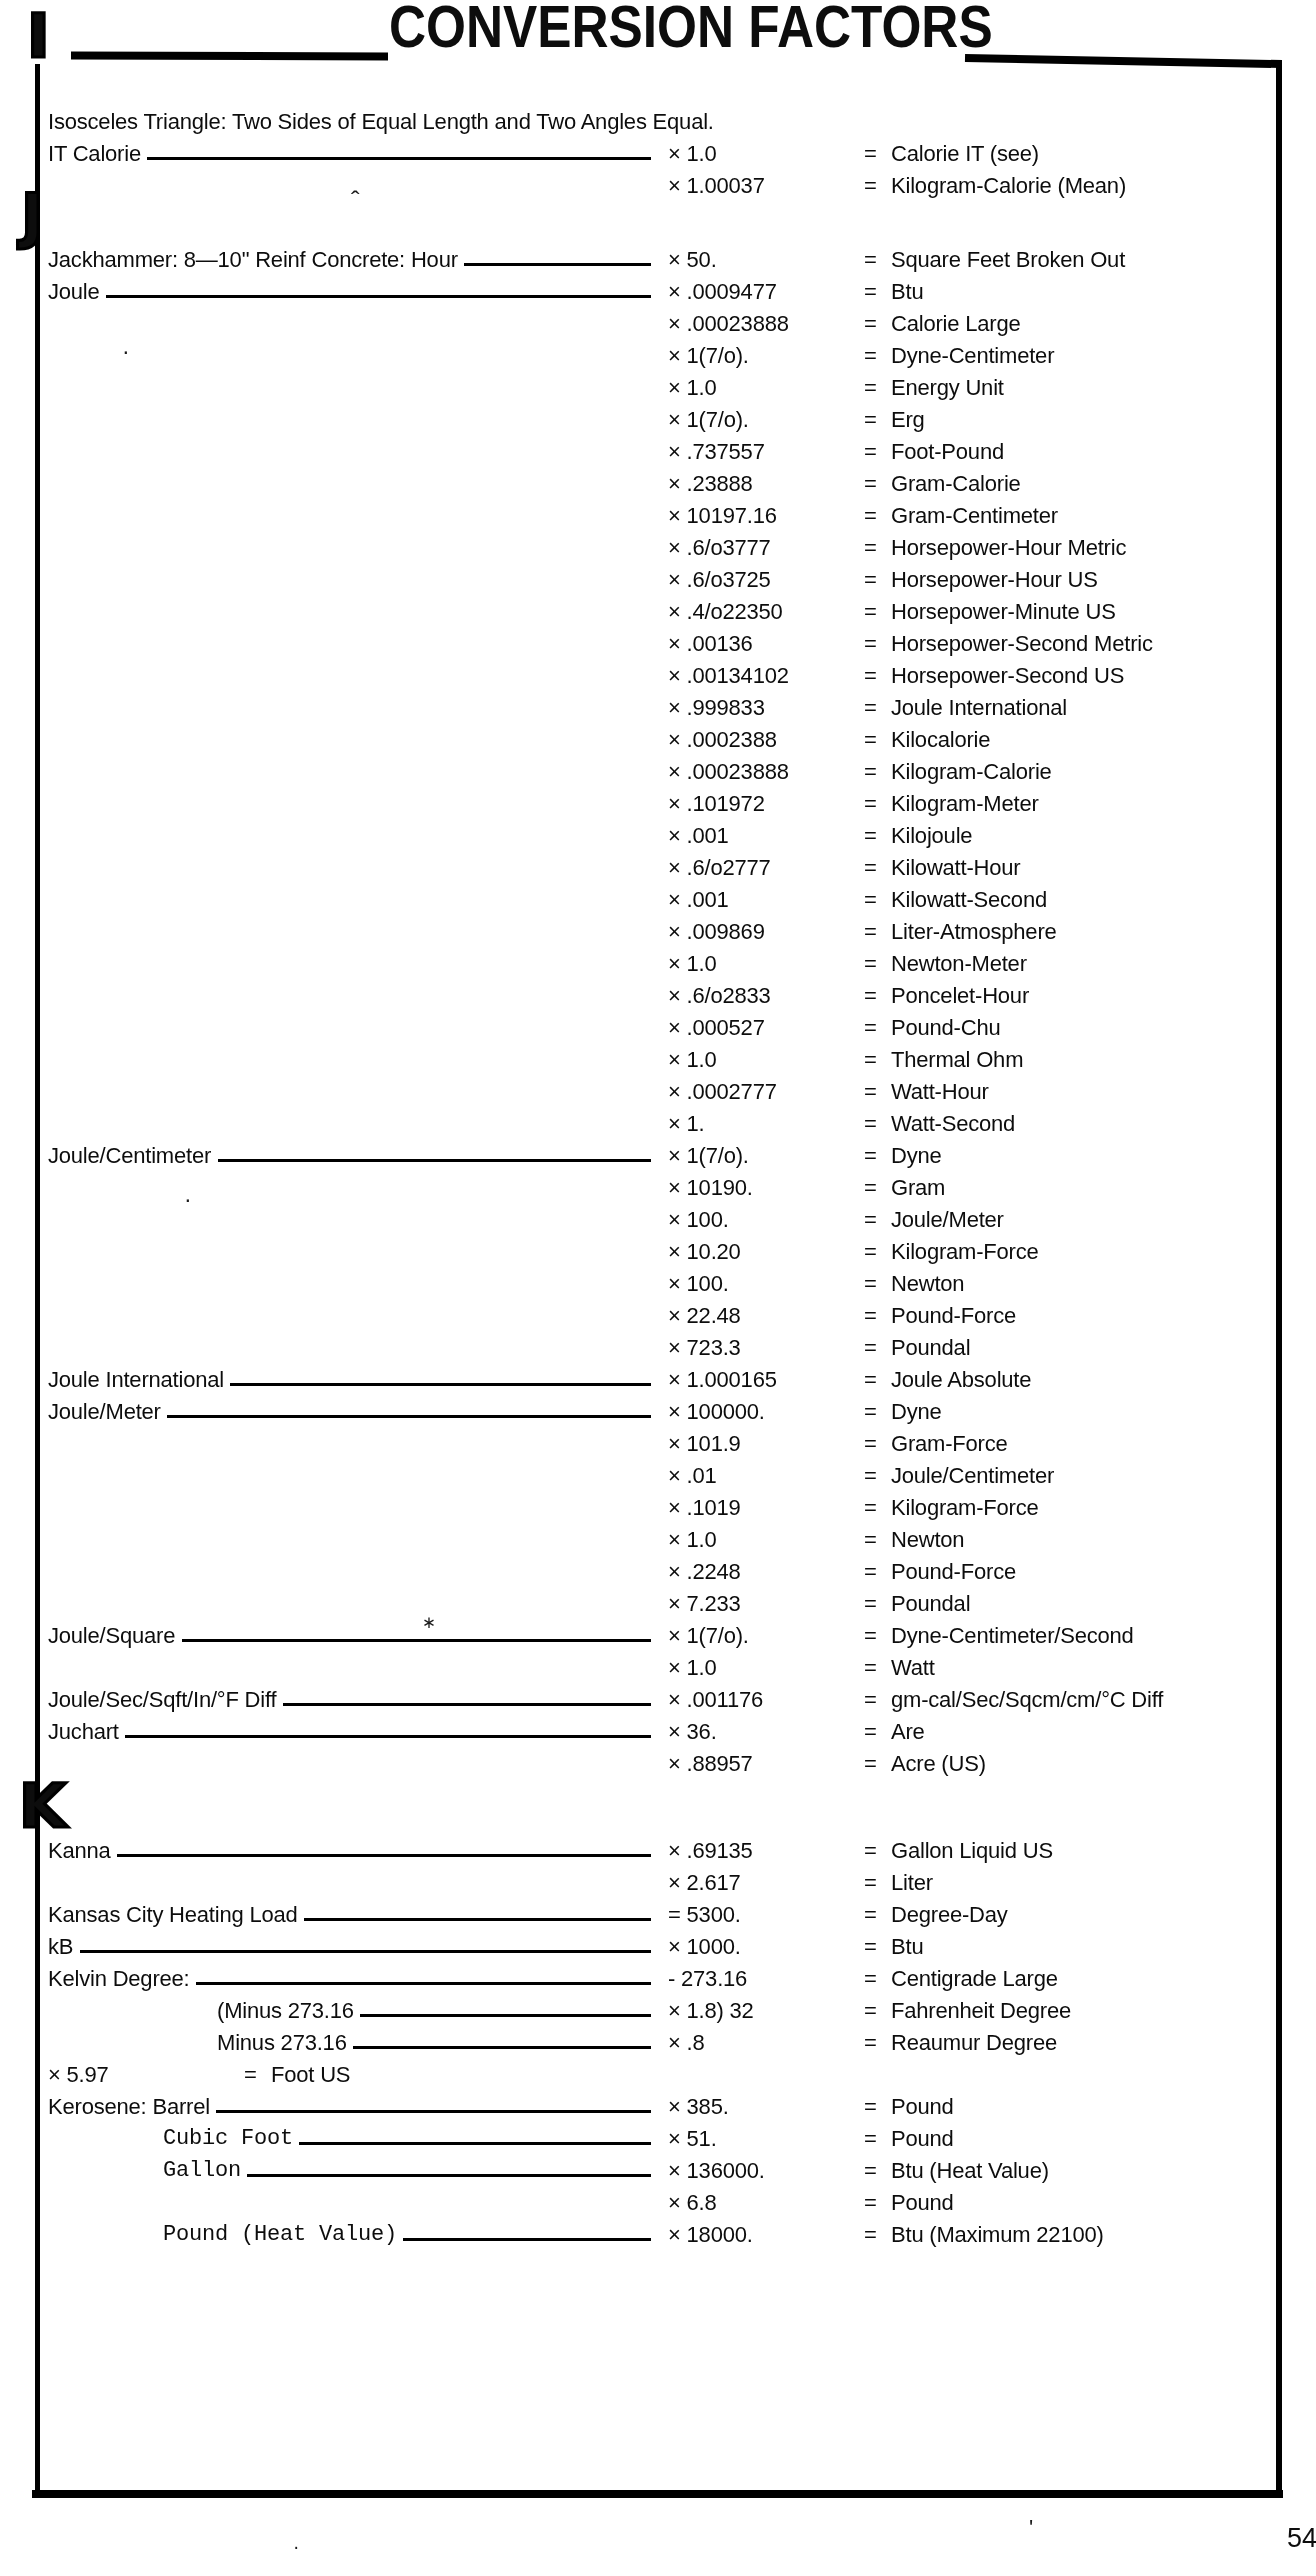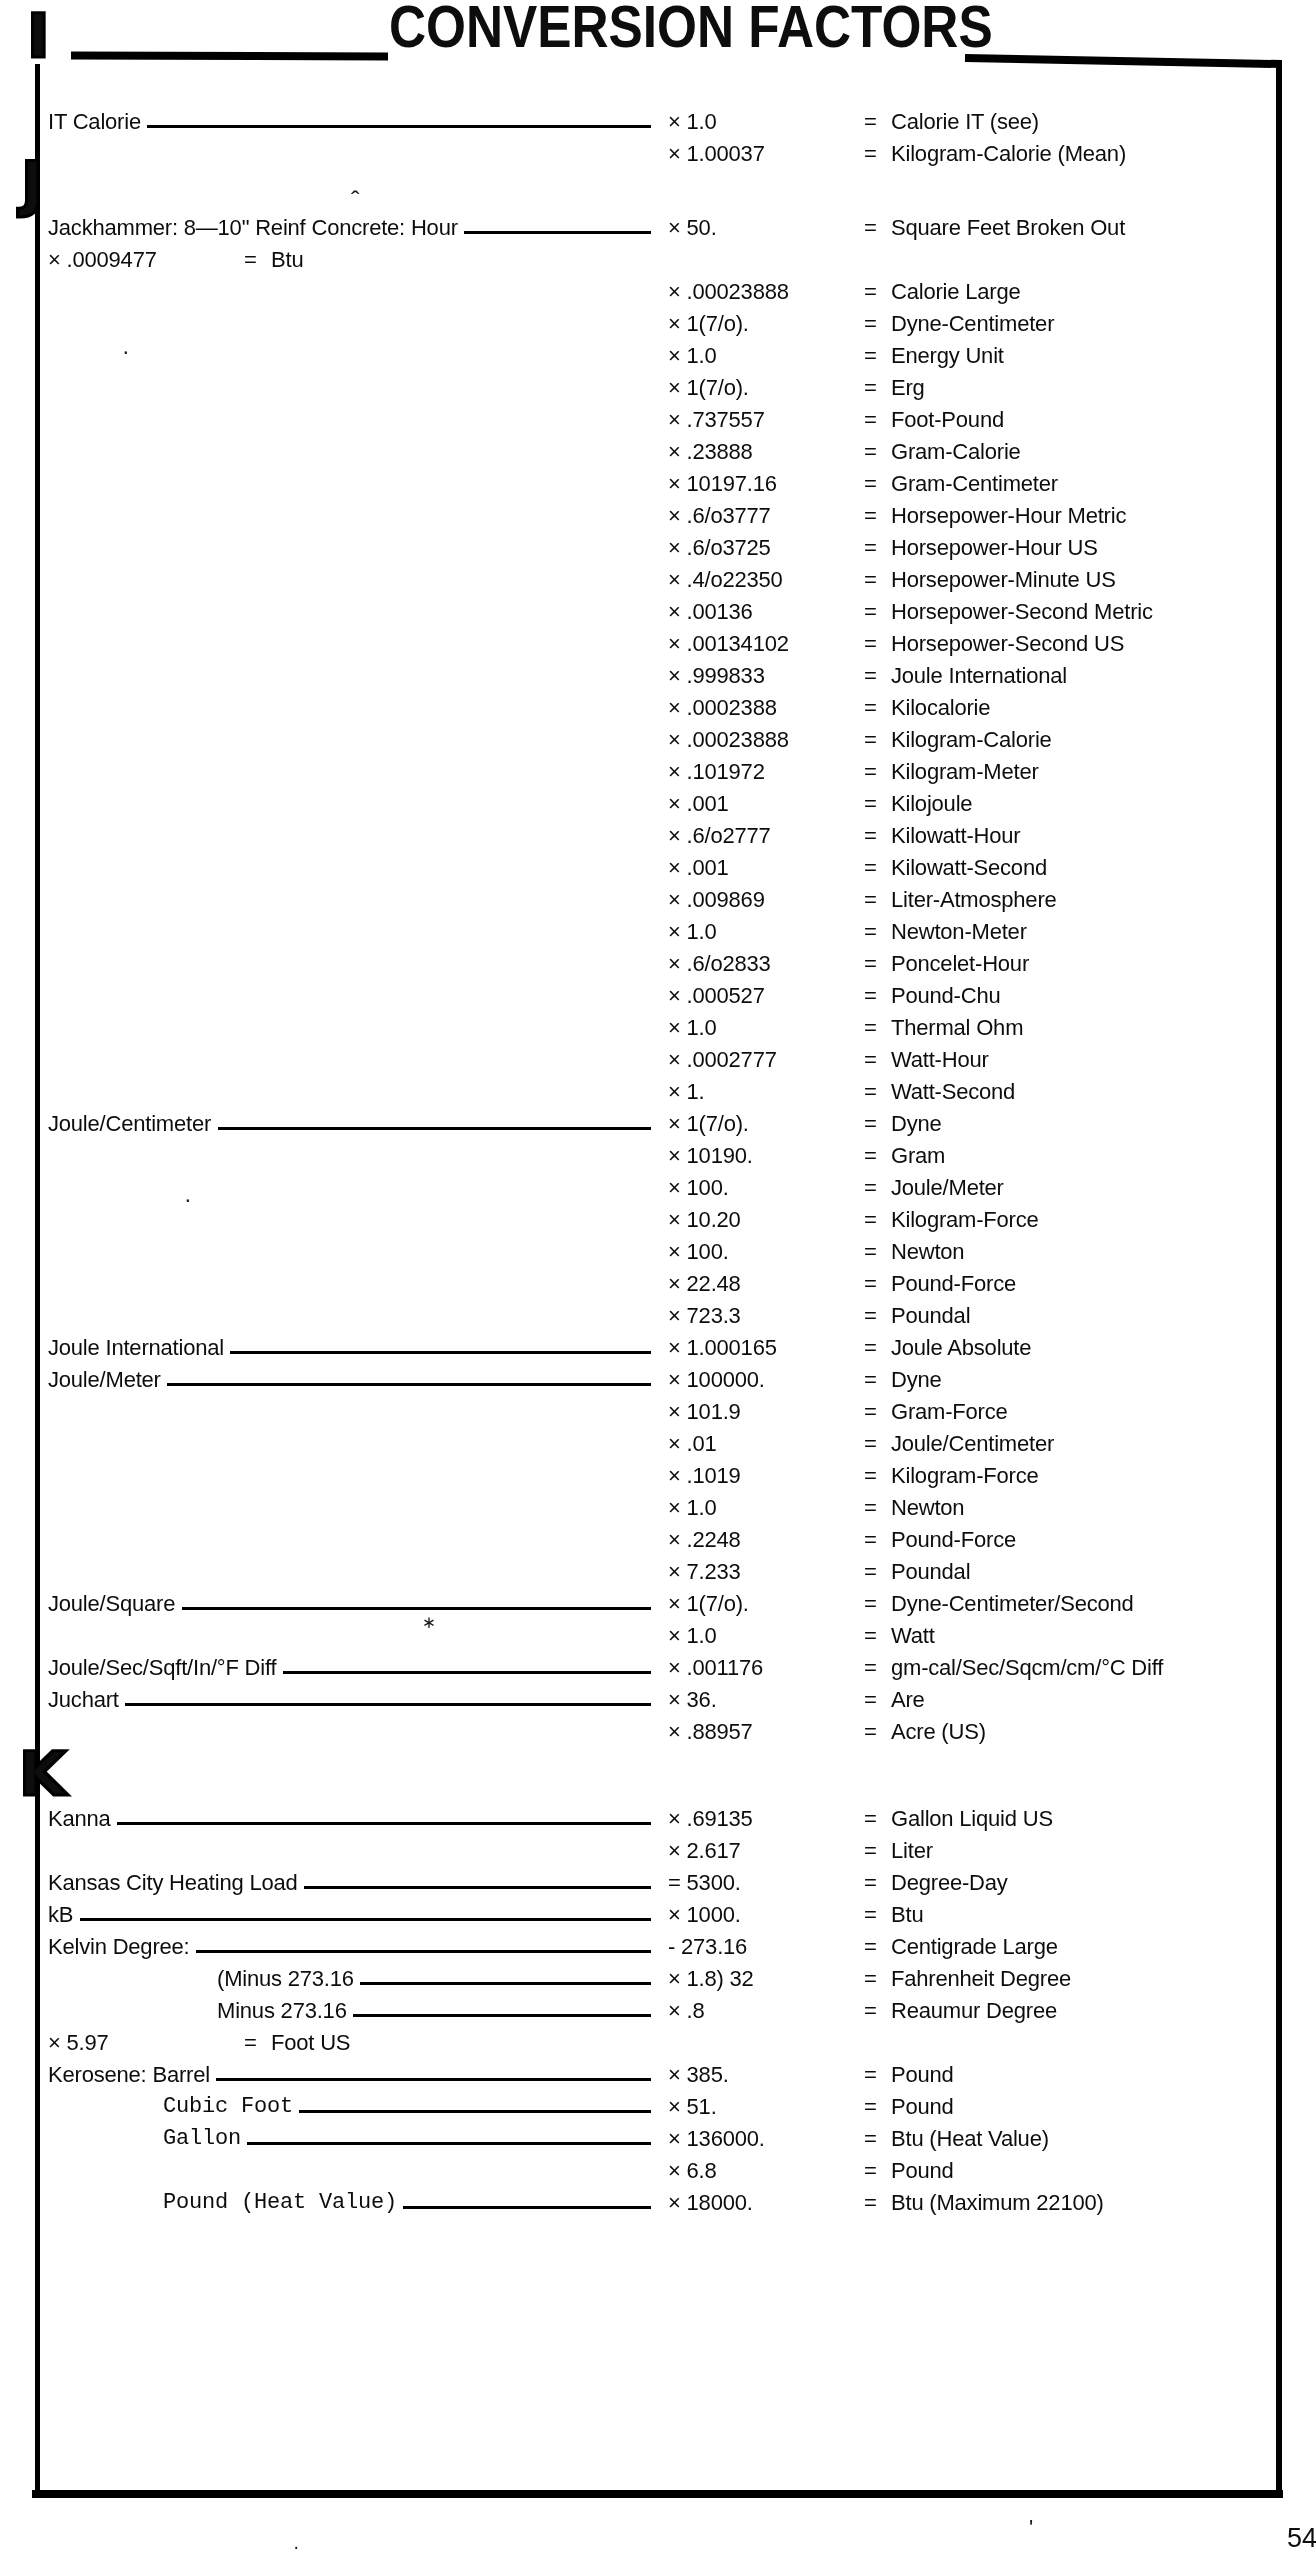--- a/index.html
+++ b/index.html
@@ -70,20 +70,23 @@
   <div class="rule title-line-right"></div>
 
   <div class="rule border-left"></div>
   <div class="rule border-right"></div>
   <div class="rule border-bottom"></div>
 
   <div class="content" id="rows">
       <div class="gap gap-I">
     <span class="big">I</span>
   </div>
+      <div class="row note">
+    <span class="notetext">Isosceles Triangle: Two Sides of Equal Length and Two Angles Equal.</span>
+  </div>
       <div class="row">
     <span class="head">
       <span class="label">IT Calorie</span>
       <span class="leader"></span>
     </span>
     <span class="factor">× 1.0</span>
     <span class="eq">=</span>
     <span class="result">Calorie IT (see)</span>
   </div>
       <div class="row">
@@ -101,20 +104,24 @@
       <div class="row">
     <span class="head">
       <span class="label">Jackhammer: 8—10" Reinf Concrete: Hour</span>
       <span class="leader"></span>
     </span>
     <span class="factor">× 50.</span>
     <span class="eq">=</span>
     <span class="result">Square Feet Broken Out</span>
   </div>
       <div class="row">
+    <span class="head">
+      <span class="label">Joule</span>
+      <span class="leader"></span>
+    </span>
     <span class="factor">× .0009477</span>
     <span class="eq">=</span>
     <span class="result">Btu</span>
   </div>
       <div class="row">
     <span class="head">
       <span class="label"></span>
       <span class="leader hidden"></span>
     </span>
     <span class="factor">× .00023888</span>

